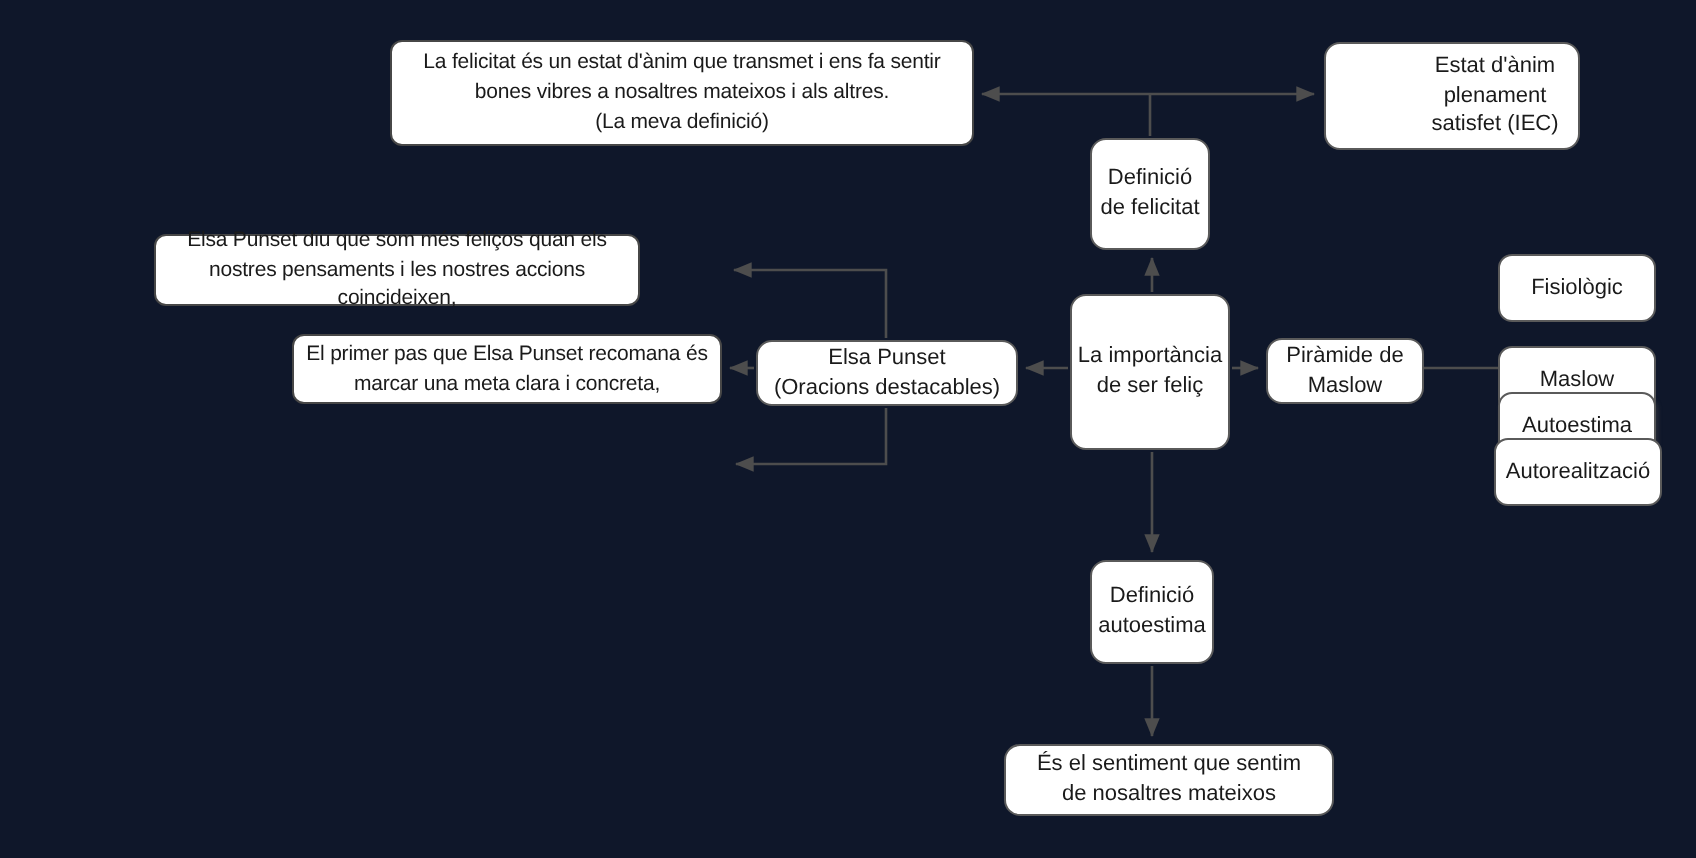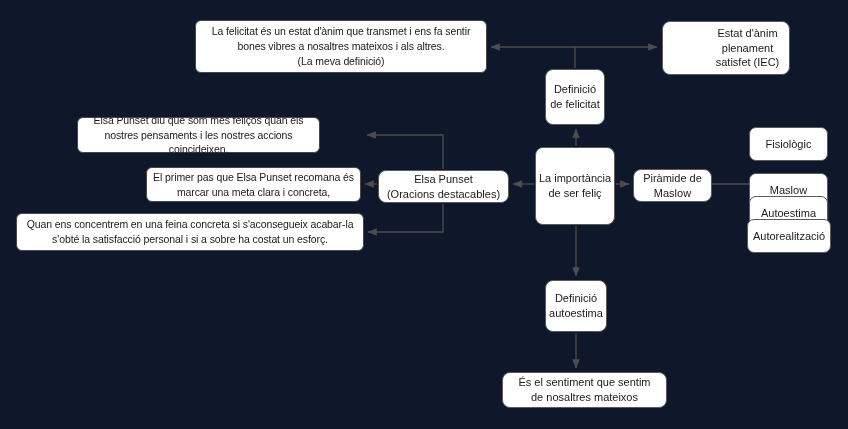--- a/index.html
+++ b/index.html
@@ -107,21 +107,20 @@
   <div class="node" id="n-maslow">Piràmide de
 Maslow</div>
 
   <div class="node" id="n-elsa">Elsa Punset
 (Oracions destacables)</div>
 
   <div class="node quote" id="n-quote-1">Elsa Punset diu que som més feliços quan els nostres pensaments i les nostres accions coincideixen,</div>
 
   <div class="node quote" id="n-quote-2">El primer pas que Elsa Punset recomana és marcar una meta clara i concreta,</div>
 
-  <div class="node quote" id="n-quote-3">Quan ens concentrem en una feina concreta si s'aconsegueix acabar-la s'obté la satisfacció personal i si a sobre ha costat un esforç.</div>
 
   <div class="node" id="n-def-autoestima">Definició
 autoestima</div>
 
   <div class="node" id="n-sentiment">És el sentiment que sentim
 de nosaltres mateixos</div>
 
   <div class="node level" id="n-level-1">Fisiològic</div>
 
 

